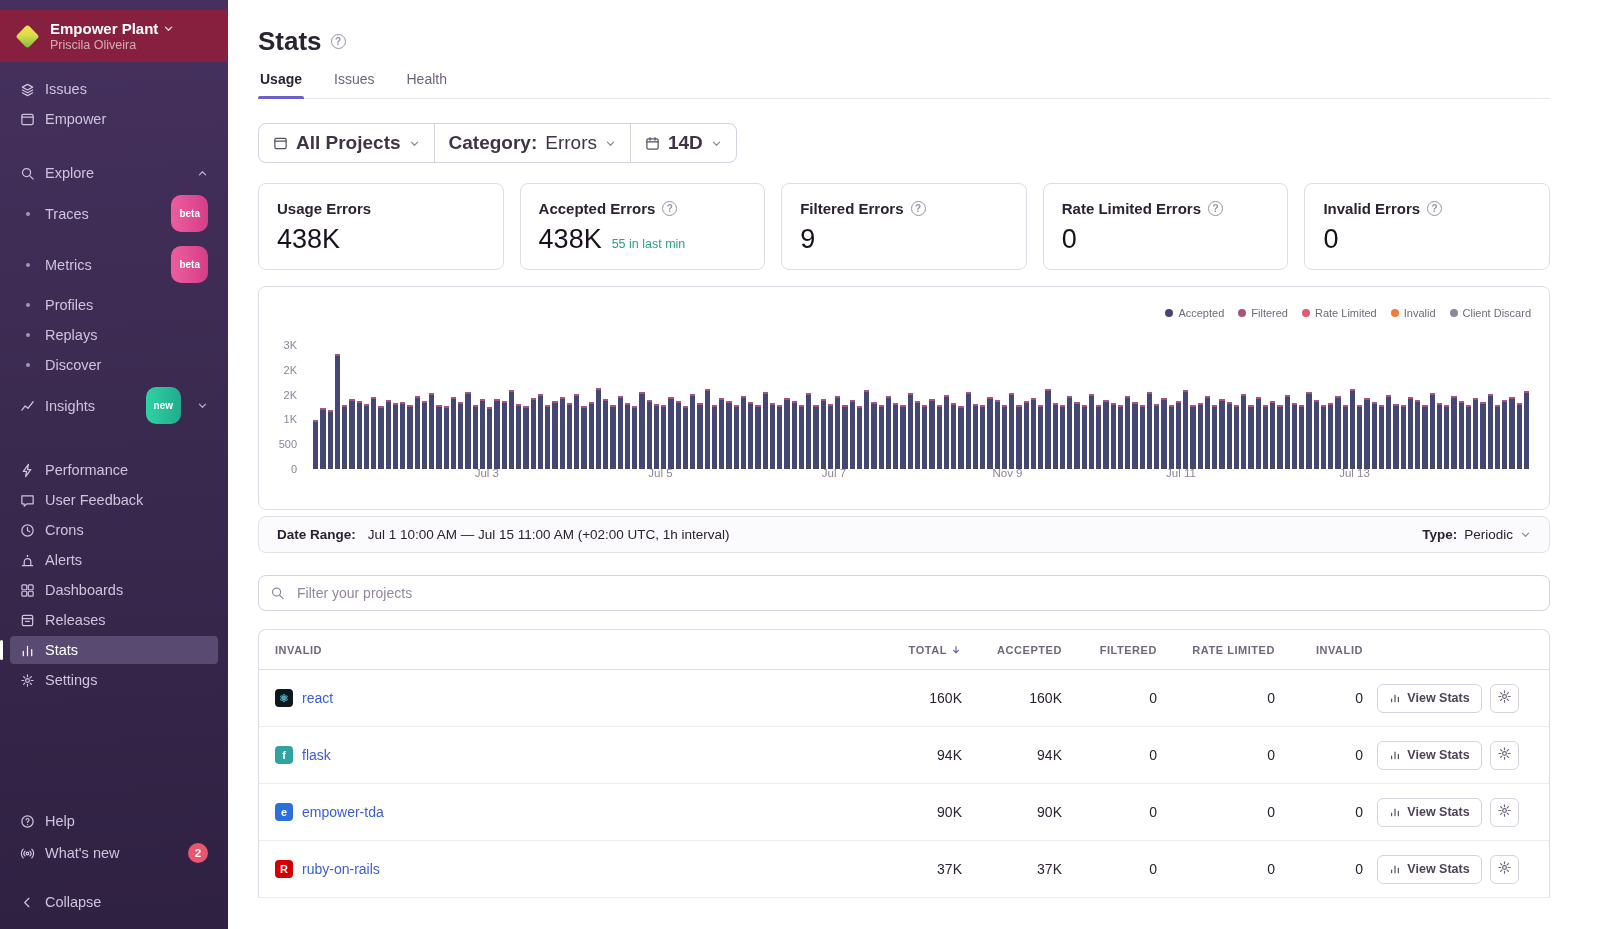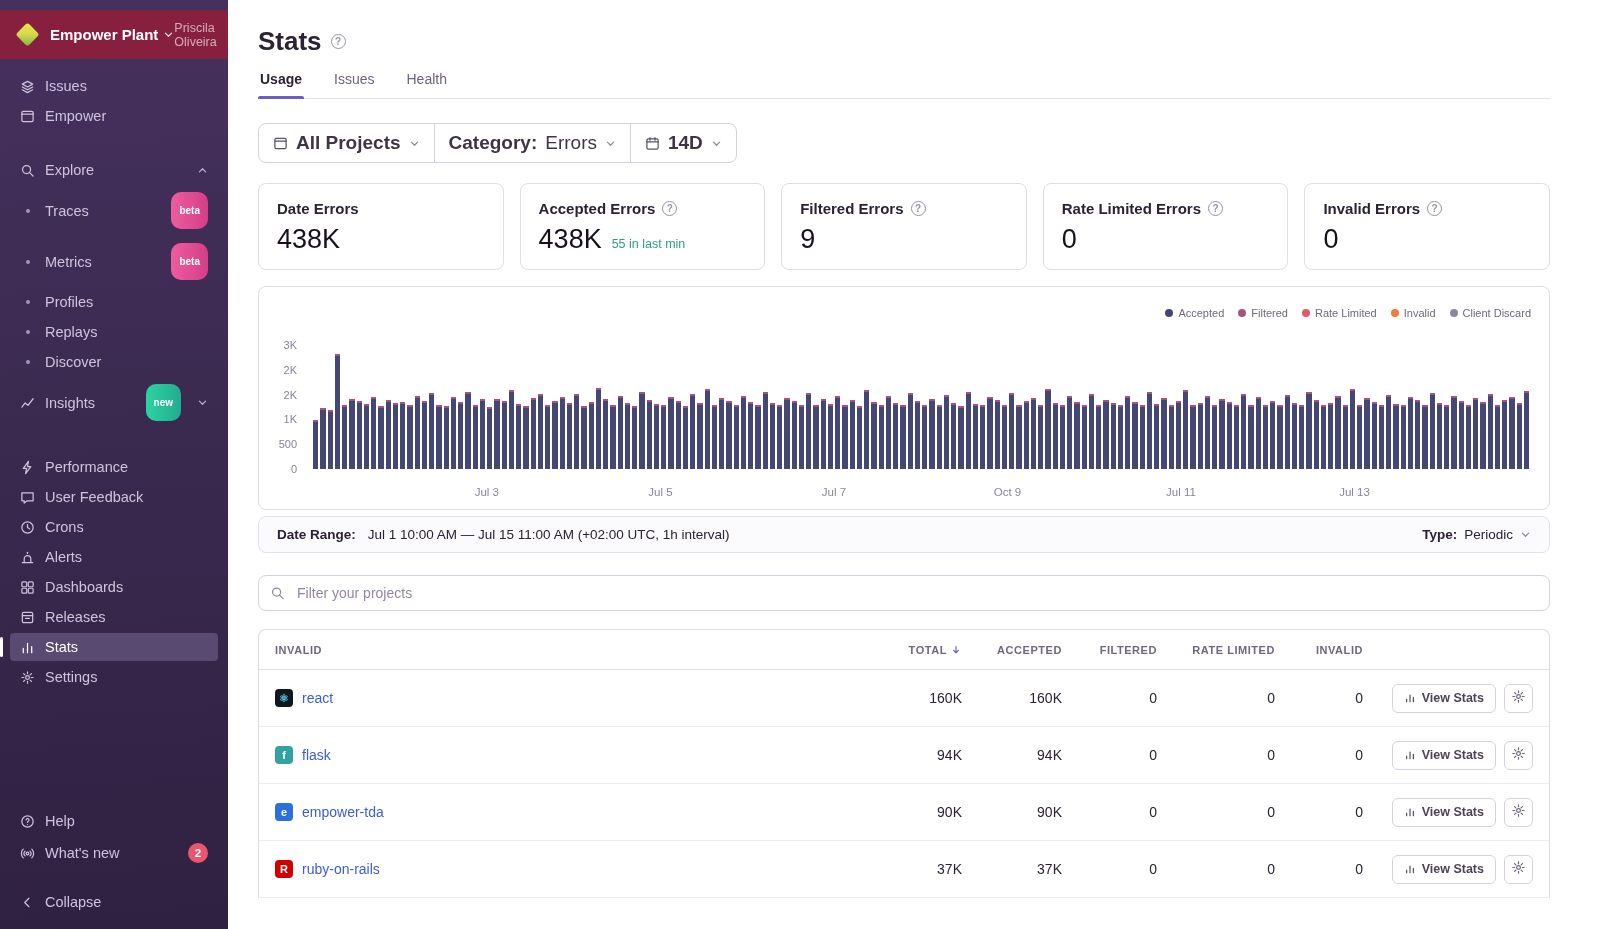--- a/index.html
+++ b/index.html
@@ -16,21 +16,21 @@
   .sidebar {
     width:228px; min-width:228px;
     background:linear-gradient(177deg,#46315e 0%,#3b2a50 45%,#2f2142 100%);
     color:#cfc4dd; display:flex; flex-direction:column;
     font-size:14.5px; padding-top:10px; overflow:hidden;
   }
   .org-box { background:var(--maroon,#87203f); padding:10px 14px; display:flex; align-items:center; gap:10px; cursor:pointer; margin-bottom:12px; }
   .org-logo { width:26px; height:26px; display:flex; align-items:center; justify-content:center; flex:none; }
   .org-gem { width:17px; height:17px; transform:rotate(45deg); border-radius:3px;
     background:linear-gradient(135deg,#f3e14c 0%,#d9dc4a 45%,#7cb842 100%); }
-  .org-text { display:flex; min-width:0; }
+  .org-text { display:flex; flex-direction:column; min-width:0; }
   .org-name { color:#fff; font-weight:700; font-size:15px; display:flex; align-items:center; gap:5px; white-space:nowrap; }
   .org-user { color:rgba(255,255,255,.62); font-size:12.5px; margin-top:1px; }
 
   .nav-section { display:flex; flex-direction:column; }
   .nav-gap { height:24px; }
   .nav-item { position:relative; display:flex; align-items:center; gap:10px; padding:6px 10px; margin:1px 10px; border-radius:4px; cursor:pointer; color:#cfc4dd; }
   .nav-item.active { background:#584a70; color:#fff; }
   .nav-item.active::before { content:''; position:absolute; left:-10px; top:4px; bottom:4px; width:3px; border-radius:2px; background:#fff; }
   .nav-icon { width:15px; height:15px; flex:none; display:flex; align-items:center; justify-content:center; }
   .bullet { width:15px; flex:none; display:flex; justify-content:center; }
@@ -77,21 +77,21 @@
 
   .chart-card { margin-top:16px; border:1px solid #e0dce6; border-radius:8px; position:relative; height:224px; background:#fff; }
   .legend { position:absolute; top:20px; right:18px; display:flex; gap:14px; }
   .legend-item { display:flex; align-items:center; gap:5px; font-size:11px; color:#6f6a7c; cursor:pointer; }
   .legend-dot { width:8px; height:8px; border-radius:50%; flex:none; }
   .ylabels { position:absolute; left:0; width:46px; top:58px; bottom:40px; }
   .ylabel { position:absolute; right:8px; transform:translateY(-50%); font-size:11px; color:#8c8498; }
   .plot { position:absolute; left:54px; right:20px; top:58px; bottom:40px; display:flex; align-items:flex-end; gap:2px; }
   .bar { flex:1; min-width:2px; background:var(--bar,#444674); border-radius:1px 1px 0 0; position:relative; }
   .bar::before { content:''; position:absolute; top:0; left:0; right:0; height:2px; background:var(--barcap,#a9537c); }
-  .xlabels { position:absolute; left:54px; right:20px; bottom:9px; height:14px;margin-top:13px; }
+  .xlabels { position:absolute; left:54px; right:20px; bottom:28px; height:14px;margin-top:13px; }
   .xlabel { position:absolute; transform:translateX(-50%); font-size:11.5px; color:#8c8498; white-space:nowrap; }
 
   .date-bar { margin-top:6px; border:1px solid #e4dfe9; background:#fbfafc; border-radius:8px; padding:10px 18px; display:flex; align-items:center; justify-content:space-between; font-size:13.5px; color:#2b2233; }
   .date-left { display:flex; align-items:center; gap:12px; }
   .lbl-bold { font-weight:700; }
   .type-right { display:flex; align-items:center; gap:7px; cursor:pointer; }
   .type-right .chev { color:#7d7490; }
 
   .search-row { margin-top:22px; position:relative; }
   .search-input { width:100%; padding:9px 14px 9px 38px; border:1px solid #d7d1de; border-radius:8px; font-size:14px; color:#2b2233; font-family:inherit; background:#fff; outline:none; }
@@ -102,21 +102,21 @@
   .thead, .trow { display:grid; grid-template-columns:1fr 100px 100px 95px 118px 88px 170px; align-items:center; padding:0 16px; }
   .thead { height:40px; border-bottom:1px solid #e0dce6; }
   .th { font-size:11px; font-weight:700; color:#71677d; letter-spacing:.05em; display:flex; justify-content:flex-end; align-items:center; gap:3px; }
   .th.first { justify-content:flex-start; }
   .th .sort { display:flex; color:var(--accent,#6c5fc7); }
   .trow { height:57px; border-bottom:1px solid #edeaf1; }
   .td { font-size:14px; color:#2b2233; text-align:right; }
   .td.first { display:flex; align-items:center; gap:9px; text-align:left; }
   .proj-icon { width:18px; height:18px; border-radius:4px; display:flex; align-items:center; justify-content:center; font-weight:700; font-size:11px; flex:none; }
   .proj-link { color:var(--link,#3b5cdb); cursor:pointer; }
-  .td.actions { display:flex; justify-content:flex-end; gap:8px; }
+  .td.actions { display:flex; justify-content:center; gap:8px; }
   .btn-view { display:flex; align-items:center; gap:6px; border:1px solid #d7d1de; border-radius:6px; padding:5px 11px; font-size:12.5px; font-weight:700; color:#4d4458; background:#fff; cursor:pointer; font-family:inherit; }
   .btn-view .seg-icon { display:flex; color:#575062; }
   .btn-gear { width:29px; height:29px; border:1px solid #d7d1de; border-radius:6px; display:flex; align-items:center; justify-content:center; color:#71677d; background:#fff; cursor:pointer; }
 </style>
 </head>
 <body>
 
 <div class="app">
 
   <nav class="sidebar">
@@ -377,21 +377,21 @@
                   <path d="M3.5 6l4.5 4.5L12.5 6"></path>
                 </svg>
               </span>
           </div>
         </div>
       </div>
 
       <div class="cards">
           <div class="card">
             <div class="card-title-row">
-              <span class="card-title">Date Errors</span>
+              <span class="card-title">Usage Errors</span>
             </div>
             <div class="card-value-row">
               <span class="card-value">438K</span>
             </div>
           </div>
           <div class="card">
             <div class="card-title-row">
               <span class="card-title">Accepted Errors</span>
               <span class="qicon">?</span>
             </div>
@@ -627,21 +627,21 @@
             <div class="bar" style="height: 51.6%;"></div>
             <div class="bar" style="height: 56%;"></div>
             <div class="bar" style="height: 58.4%;"></div>
             <div class="bar" style="height: 53.2%;"></div>
             <div class="bar" style="height: 63.2%;"></div>
           </div>
         <div class="xlabels">
             <span class="xlabel" style="left: 14.3%;">Jul 3</span>
             <span class="xlabel" style="left: 28.57%;">Jul 5</span>
             <span class="xlabel" style="left: 42.84%;">Jul 7</span>
-            <span class="xlabel" style="left: 57.11%;">Oct 9</span>
+            <span class="xlabel" style="left: 57.11%;">Nov 9</span>
             <span class="xlabel" style="left: 71.38%;">Jul 11</span>
             <span class="xlabel" style="left: 85.65%;">Jul 13</span>
           </div>
       </div>
 
       <div class="date-bar">
         <div class="date-left">
           <span class="lbl-bold">Date Range:</span>
           <span>Jul 1 10:00 AM — Jul 15 11:00 AM (+02:00 UTC, 1h interval)</span>
         </div>

